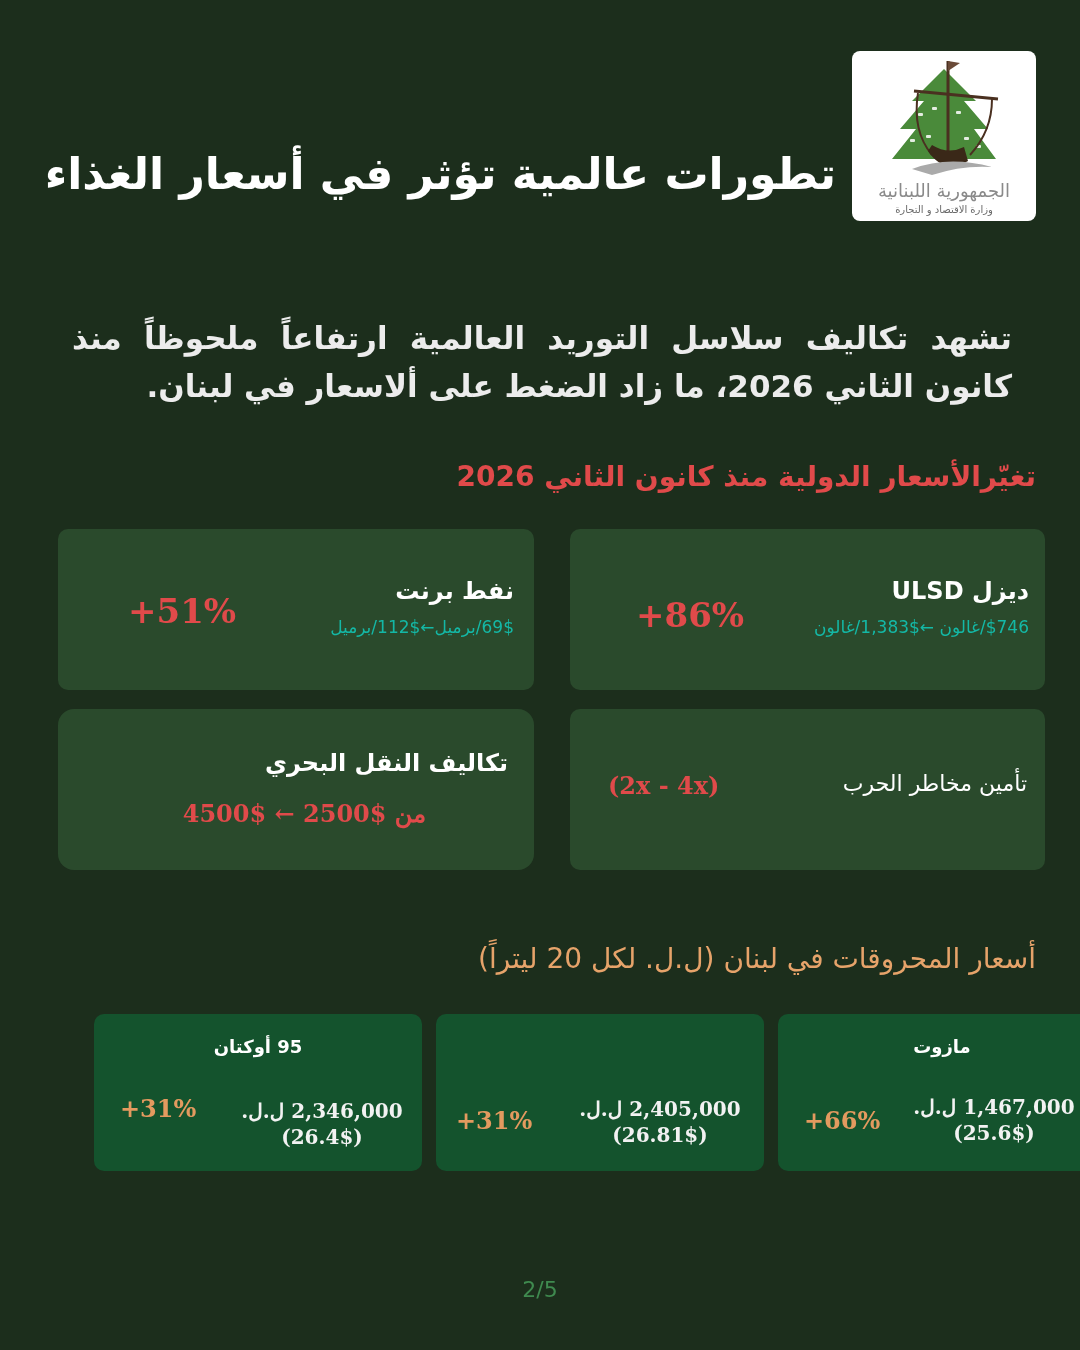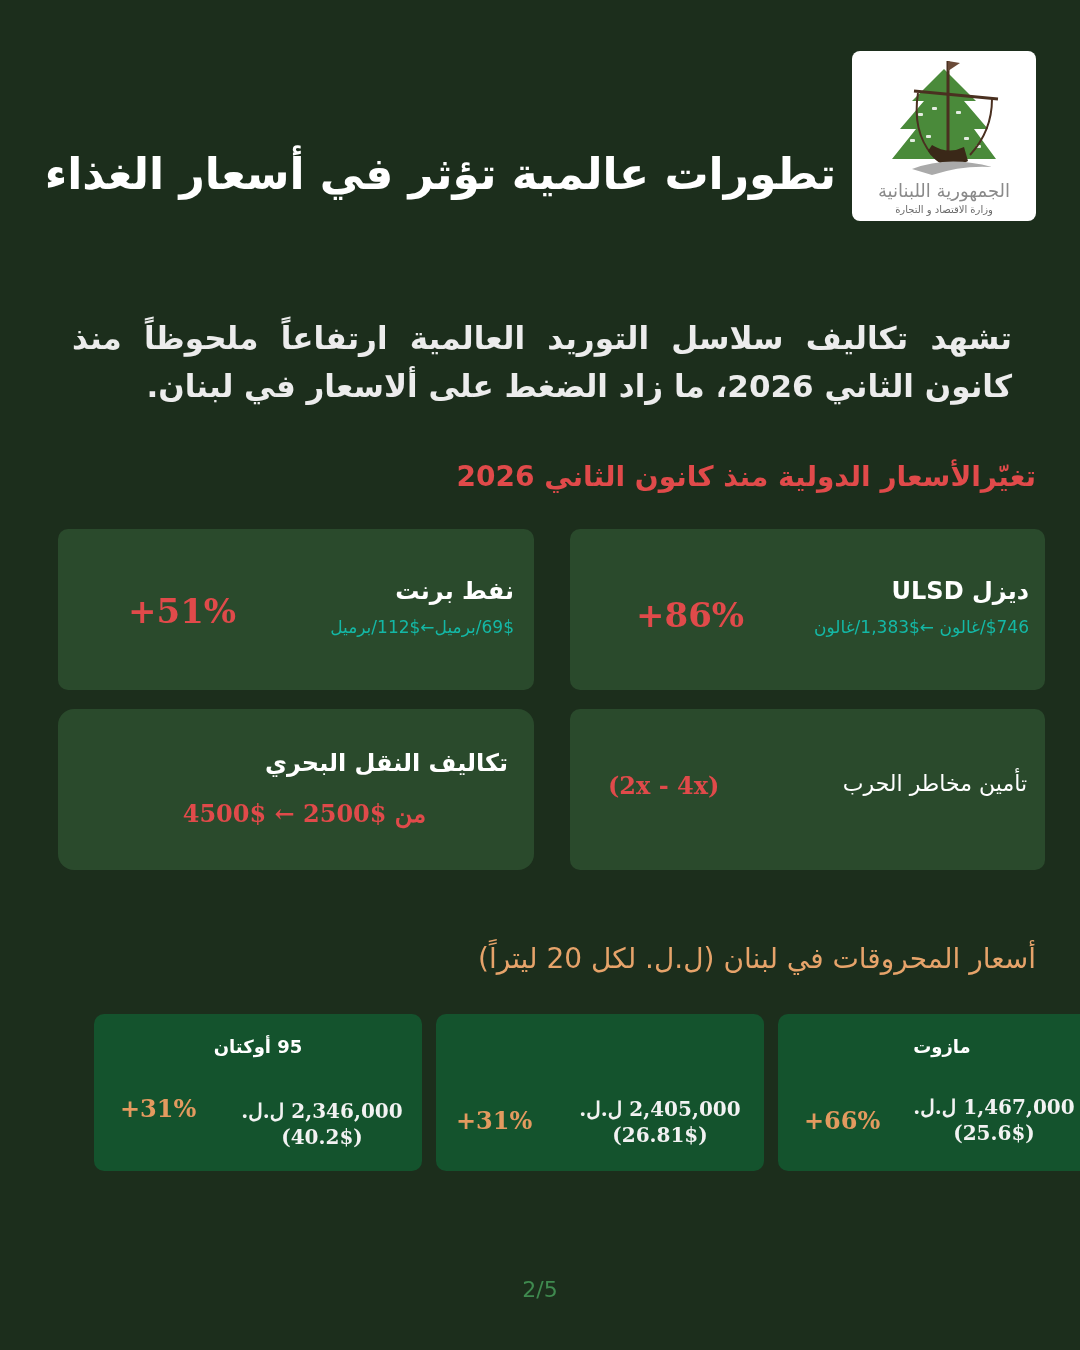--- a/index.html
+++ b/index.html
@@ -208,18 +208,18 @@
     <div>2,405,000 ل.ل.</div>
     <div>(26.81$)</div>
   </div>
   <div class="fuel-pct" style="left:20px; top:92px;">+31%</div>
 </div>
 
 <div class="fuel-card" style="left:54px;">
   <div class="fuel-name">95 أوكتان</div>
   <div class="fuel-price" style="right:10px; top:84px; width:180px;">
     <div>2,346,000 ل.ل.</div>
-    <div>(40.2$)</div>
+    <div>(26.4$)</div>
   </div>
   <div class="fuel-pct" style="left:26px; top:80px;">+31%</div>
 </div>
 
 <div class="page-indicator">2/5</div>
 
 </body></html>

